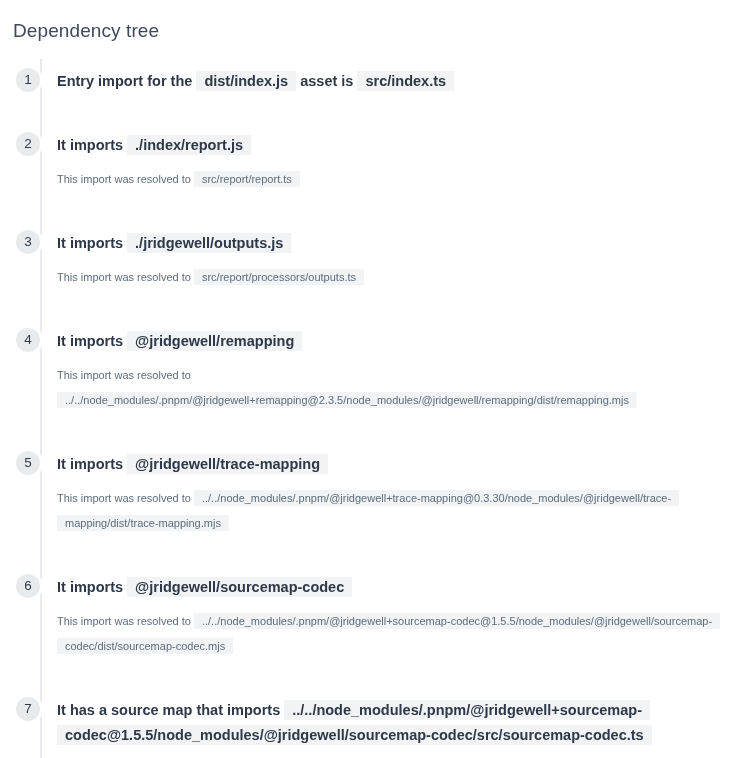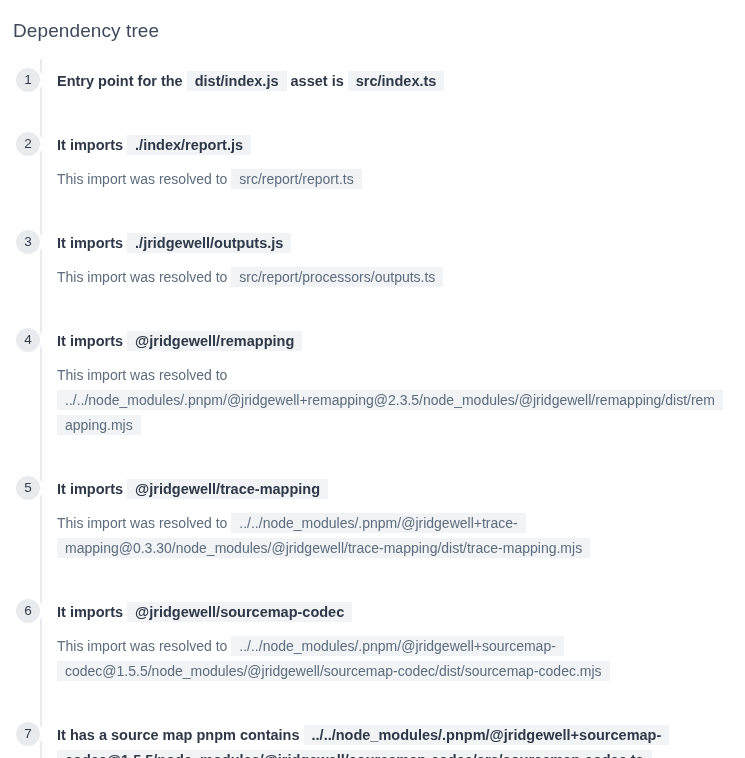--- a/index.html
+++ b/index.html
@@ -38,21 +38,21 @@
     margin-right:17px;position:relative;z-index:1;
     box-shadow:0 0 0 3px #ffffff;
   }
   .step-body{flex:1;min-width:0;padding-right:10px;padding-top:1px;}
   .line{white-space:normal;}
   .primary{
     font-size:14.5px;font-weight:700;color:var(--primary-text);
     line-height:25px;
   }
   .secondary{
-    margin-top:9px;font-size:14px;font-weight:400;
+    margin-top:9px;font-size:11px;font-weight:400;
     color:var(--secondary-text);line-height:25px;
   }
   .chip{
     background:var(--chip-bg);border-radius:0;padding:2px 8px;
     -webkit-box-decoration-break:clone;box-decoration-break:clone;
     overflow-wrap:anywhere;word-break:break-word;
   }
   .primary .chip{color:var(--primary-text);}
   .secondary .chip{color:var(--secondary-text);}
 </style>
@@ -62,21 +62,21 @@
 <div class="page">
   <h2 class="page-title">Dependency tree</h2>
   <div class="timeline">
     <div class="timeline-line"></div>
 
   <div class="step">
     <div class="step-marker">
       <span class="step-num">1</span>
     </div>
     <div class="step-body">
-      <div class="line primary"><span class="seg">Entry point for the </span> <span class="chip">dist/index.js</span> <span class="seg"> asset is </span> <span class="chip">src/index.ts</span> </div>
+      <div class="line primary"><span class="seg">Entry import for the </span> <span class="chip">dist/index.js</span> <span class="seg"> asset is </span> <span class="chip">src/index.ts</span> </div>
 
     </div>
   </div>
 
   <div class="step">
     <div class="step-marker">
       <span class="step-num">2</span>
     </div>
     <div class="step-body">
       <div class="line primary"><span class="seg">It imports </span> <span class="chip">./index/report.js</span> </div>
@@ -122,18 +122,18 @@
       <div class="line primary"><span class="seg">It imports </span> <span class="chip">@jridgewell/sourcemap-codec</span> </div>
       <div class="line secondary"><span class="seg">This import was resolved to </span> <span class="chip">../../node_modules/.pnpm/@jridgewell+sourcemap-codec@1.5.5/node_modules/@jridgewell/sourcemap-codec/dist/sourcemap-codec.mjs</span> </div>
     </div>
   </div>
 
   <div class="step">
     <div class="step-marker">
       <span class="step-num">7</span>
     </div>
     <div class="step-body">
-      <div class="line primary"><span class="seg">It has a source map pnpm contains </span> <span class="chip">../../node_modules/.pnpm/@jridgewell+sourcemap-codec@1.5.5/node_modules/@jridgewell/sourcemap-codec/src/sourcemap-codec.ts</span> </div>
+      <div class="line primary"><span class="seg">It has a source map that imports </span> <span class="chip">../../node_modules/.pnpm/@jridgewell+sourcemap-codec@1.5.5/node_modules/@jridgewell/sourcemap-codec/src/sourcemap-codec.ts</span> </div>
 
     </div>
   </div>
 </div>
 </div>
 
 </body></html>

